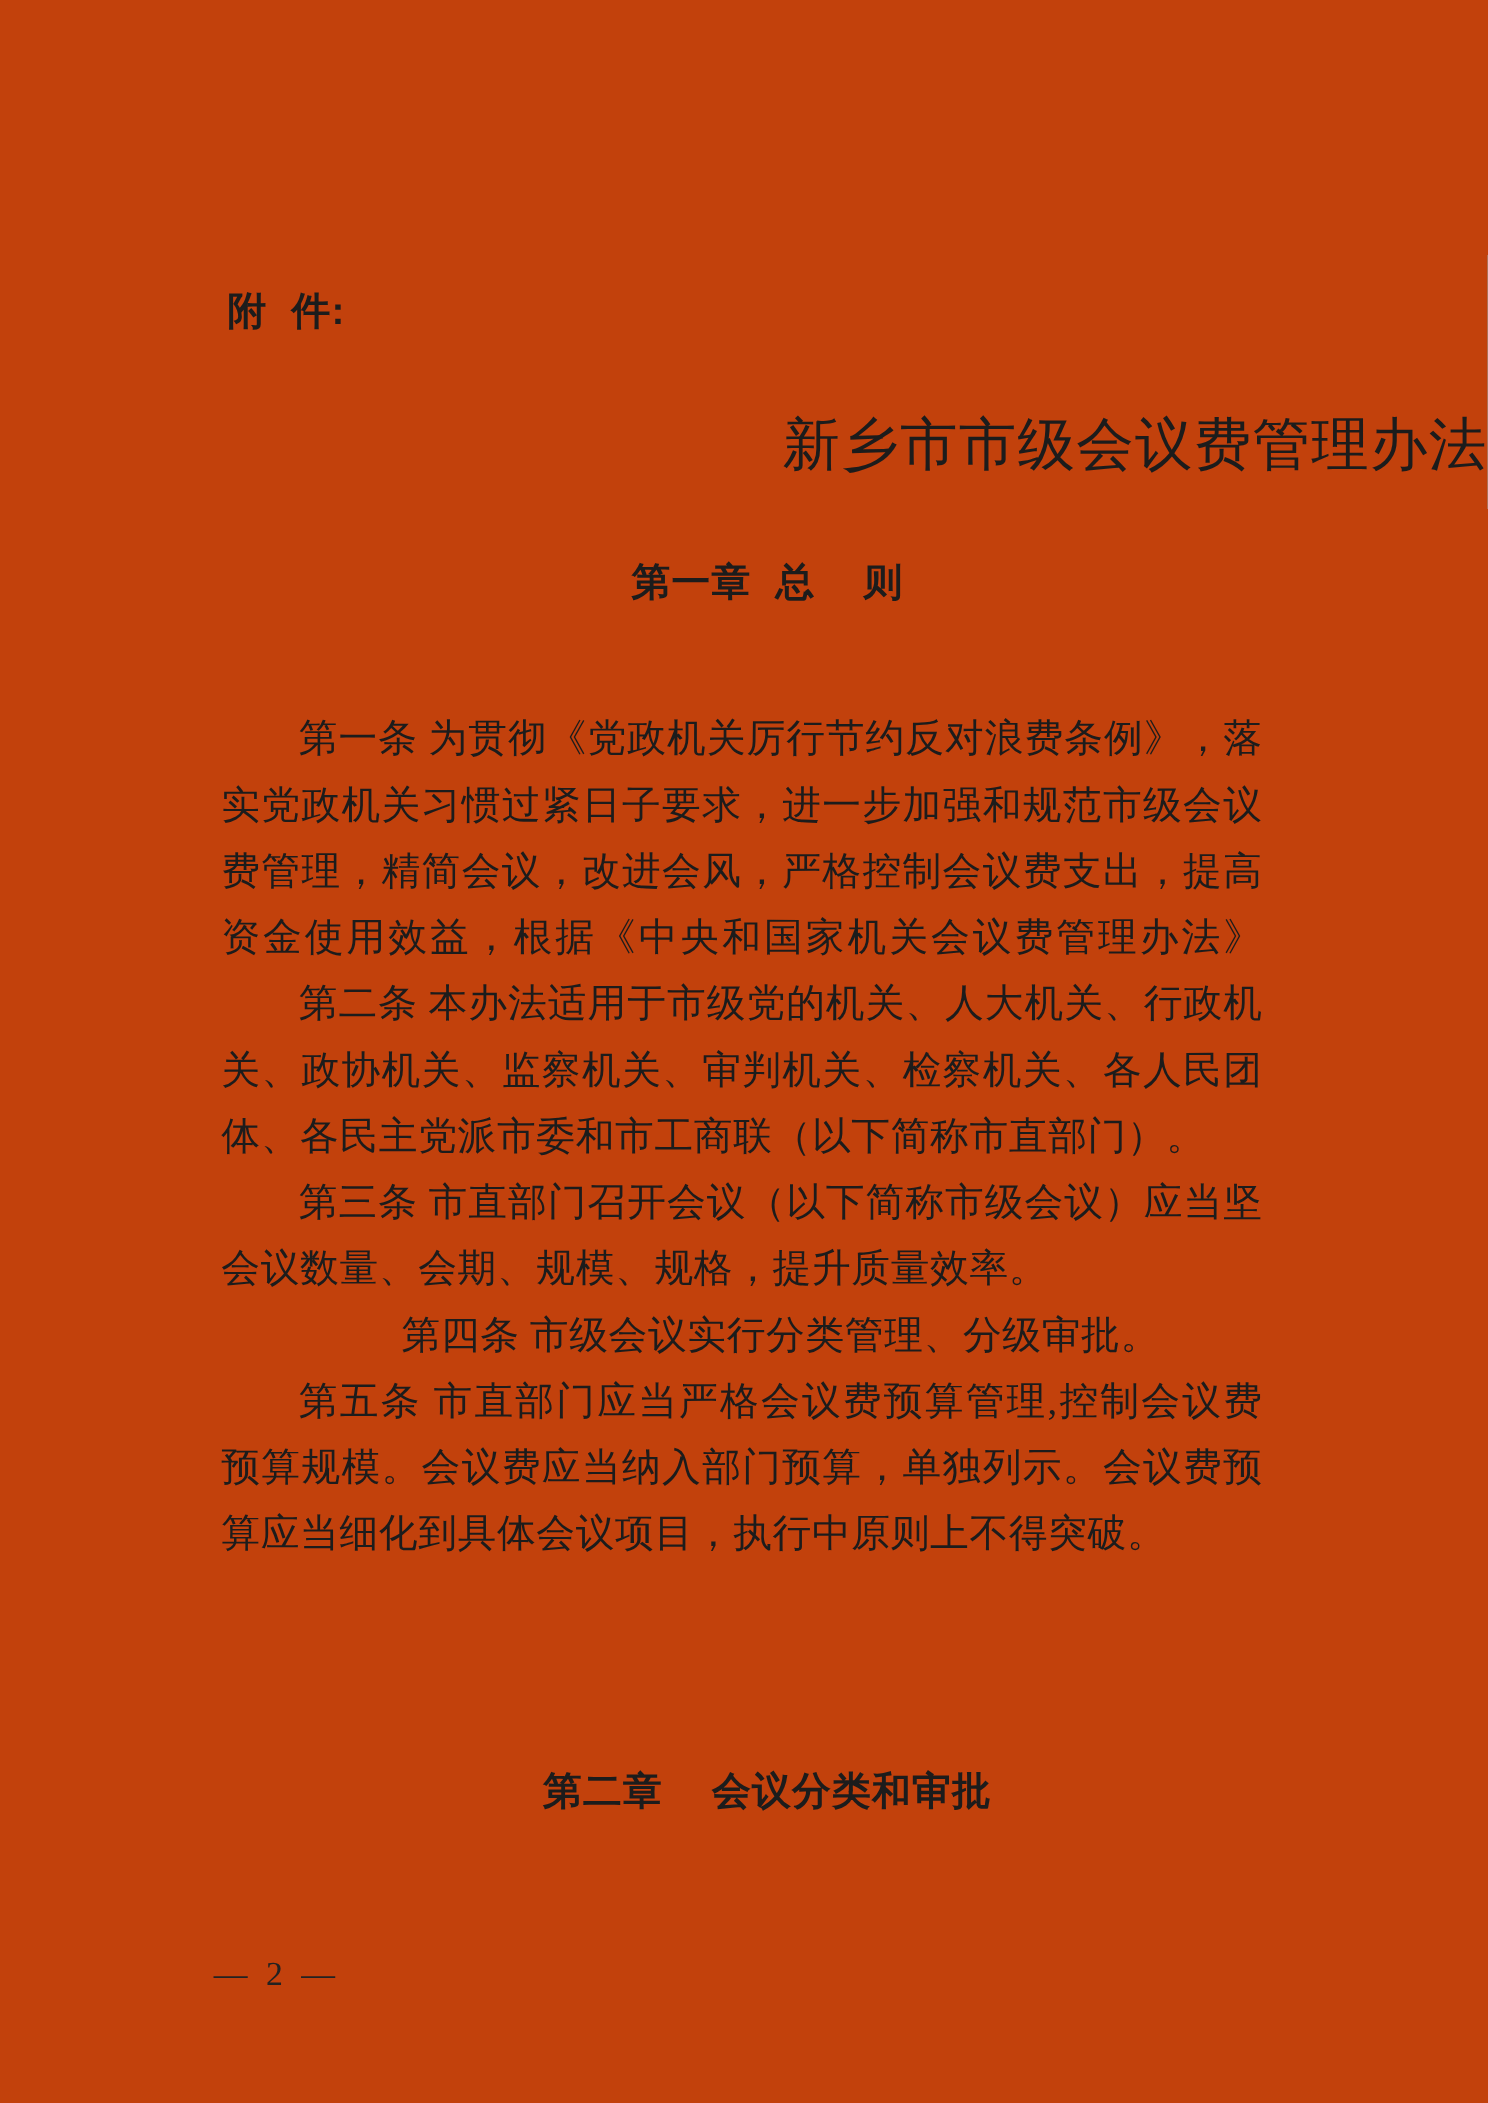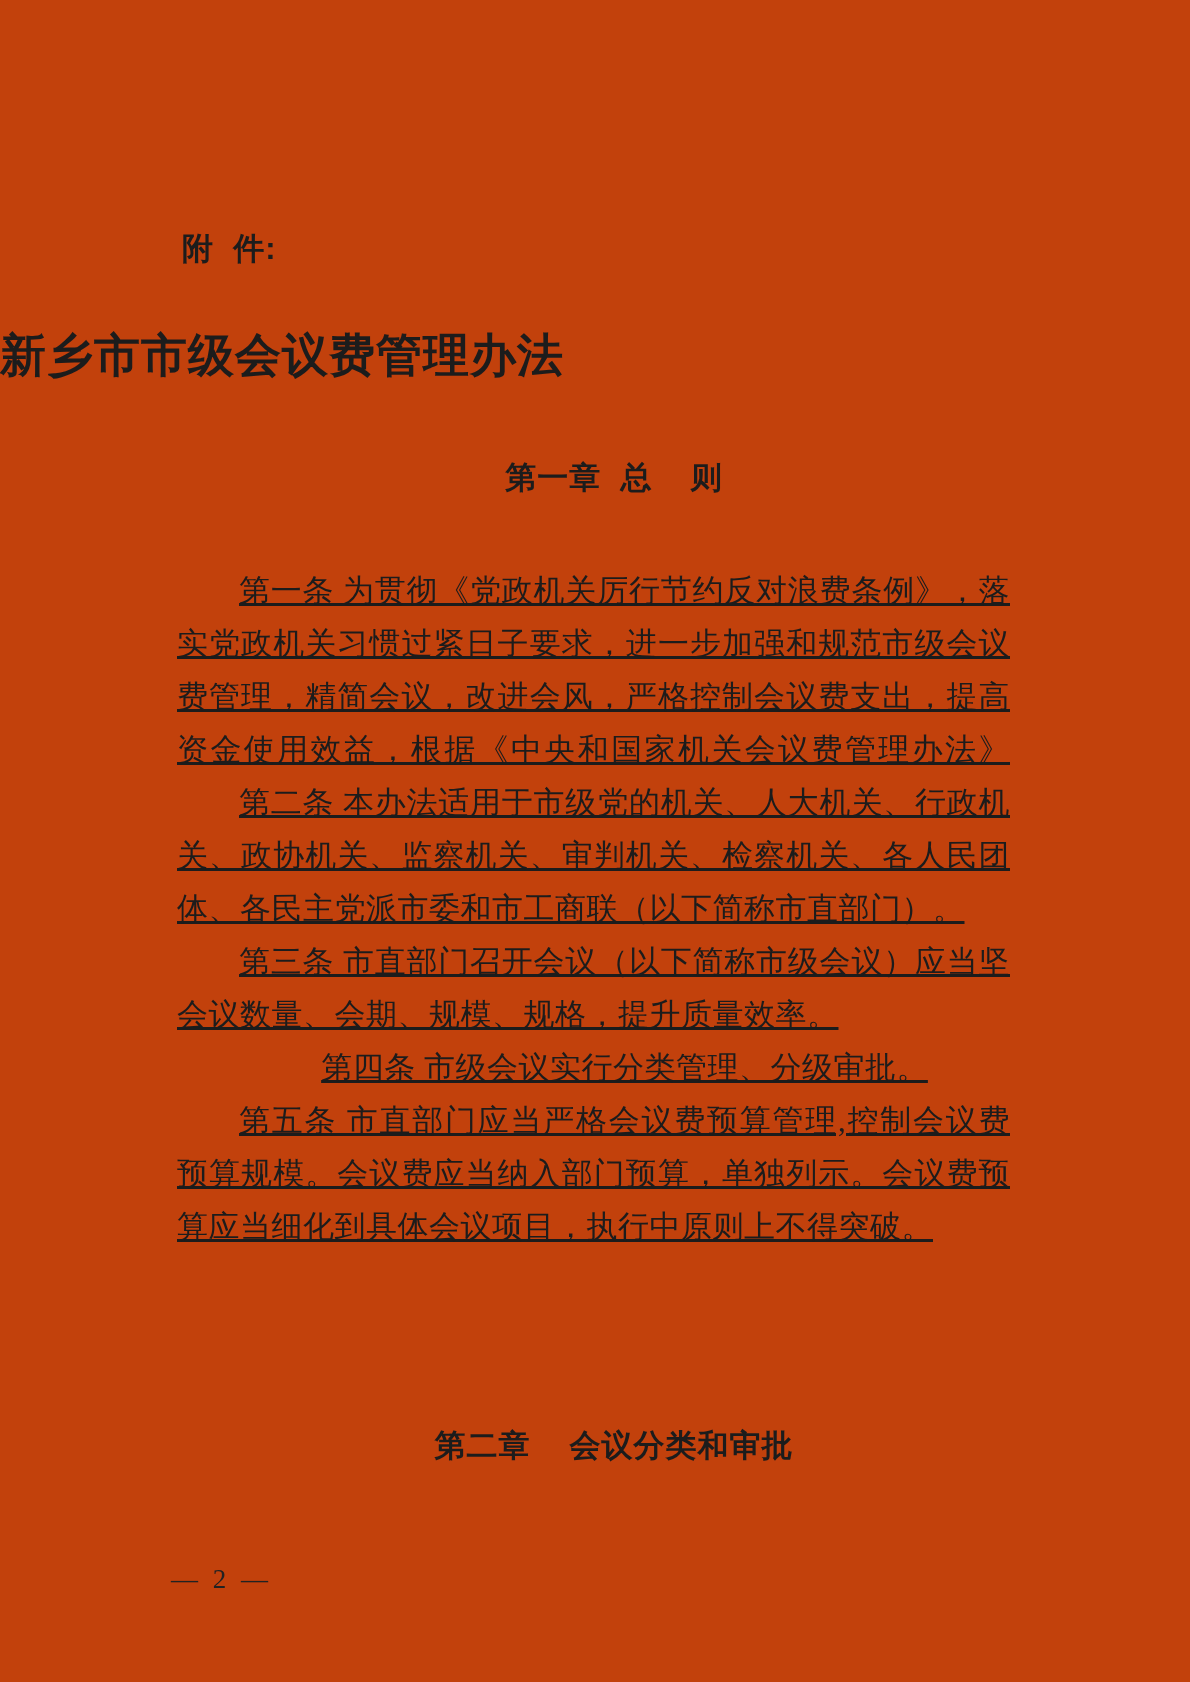--- a/index.html
+++ b/index.html
@@ -27,33 +27,33 @@
     line-height: 1.1;
     white-space: pre;
     letter-spacing: 1px;
   }
   .doc-title {
     position: absolute;
     left: 0;
     right: 0;
     top: 330px;
     margin: 0;
-    text-align: left;
+    text-align: right;
     font-family: "Liberation Serif", "DejaVu Serif", serif;
-    font-weight: 700;
+    font-weight: 400;
     font-size: 46px;
     line-height: 1.15;
     letter-spacing: 1px;
     white-space: pre;
   }
   .chapter-heading {
     position: absolute;
     left: 0;
     right: 0;
-    margin: 12px;
+    margin: 0;
     text-align: center;
     font-family: "Liberation Sans", "DejaVu Sans", sans-serif;
     font-weight: 700;
     font-size: 31px;
     line-height: 1.1;
     white-space: pre;
     letter-spacing: 1px;
     padding-left: 38px;
   }
   .chapter-1 { top: 449px; }
@@ -64,21 +64,20 @@
     top: 564px;
     width: 833px;
     font-size: 31px;
     line-height: 53px;
     letter-spacing: 0.5px;
   }
   .body-line {
     height: 53px;
     text-align: left;
     white-space: nowrap;
-    text-decoration: underline;
   }
   .body-line.fill {
     text-align: justify;
     text-align-last: justify;
     text-justify: inter-character;
     white-space: normal;
     overflow: hidden;
   }
   .body-line.indent {
     text-indent: 2em;

